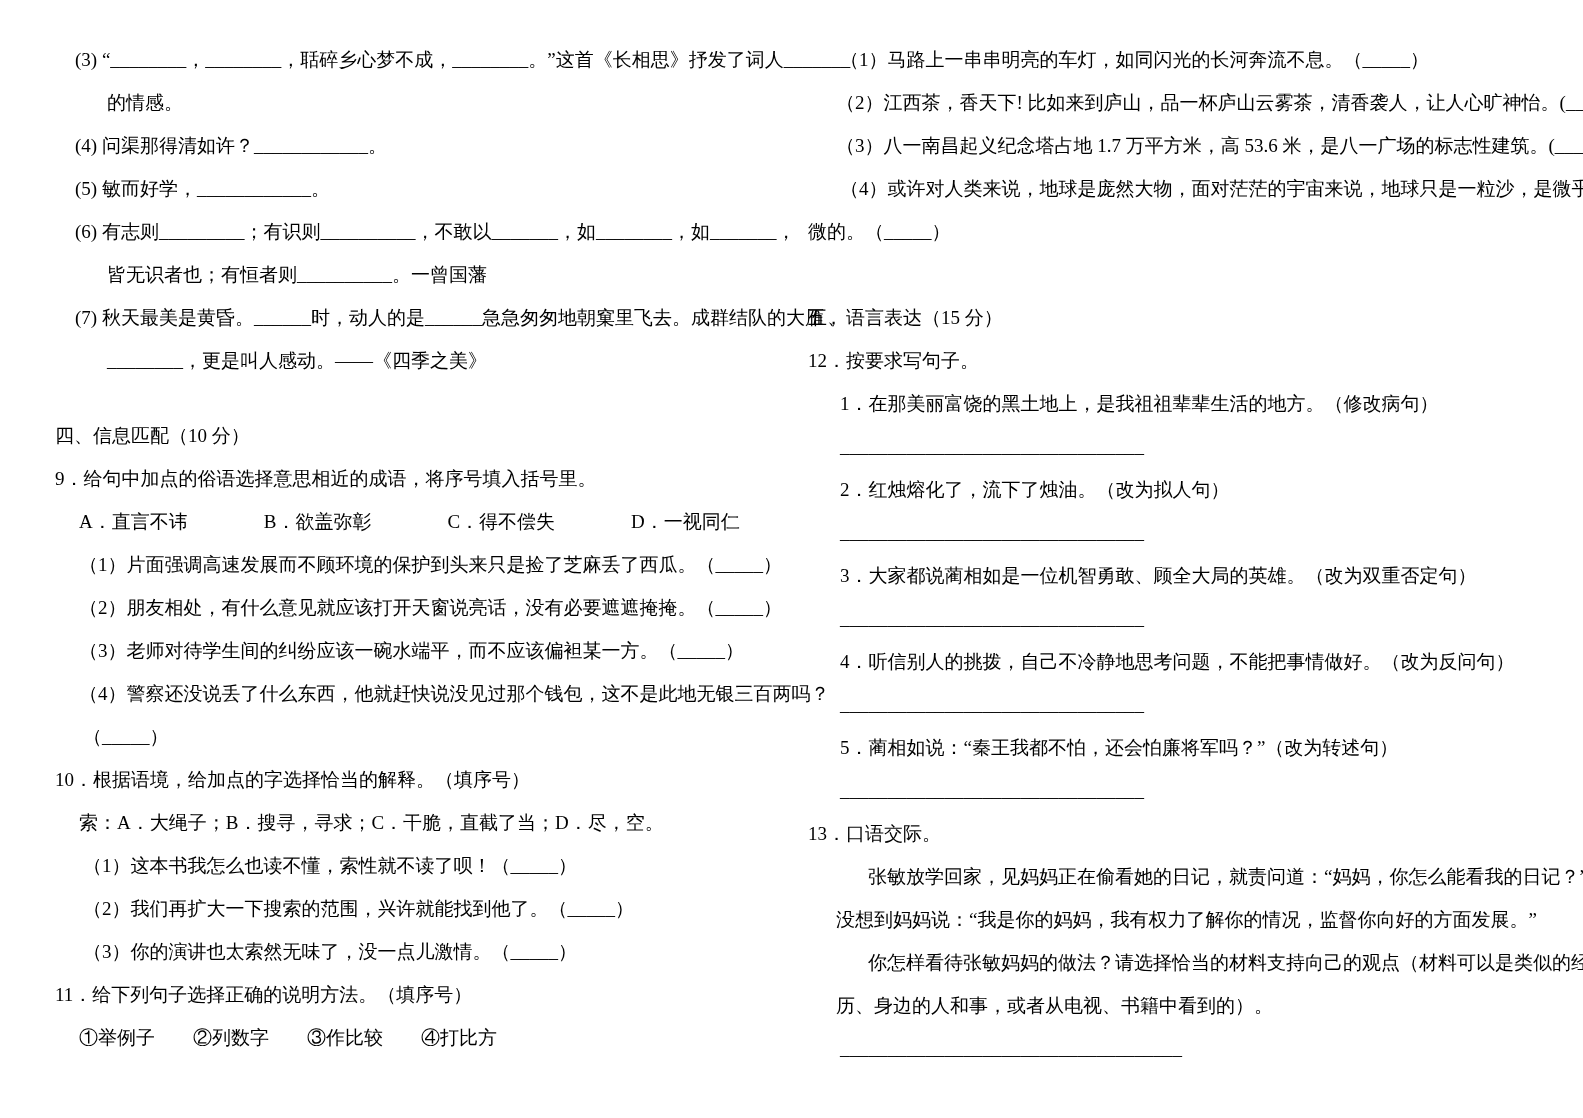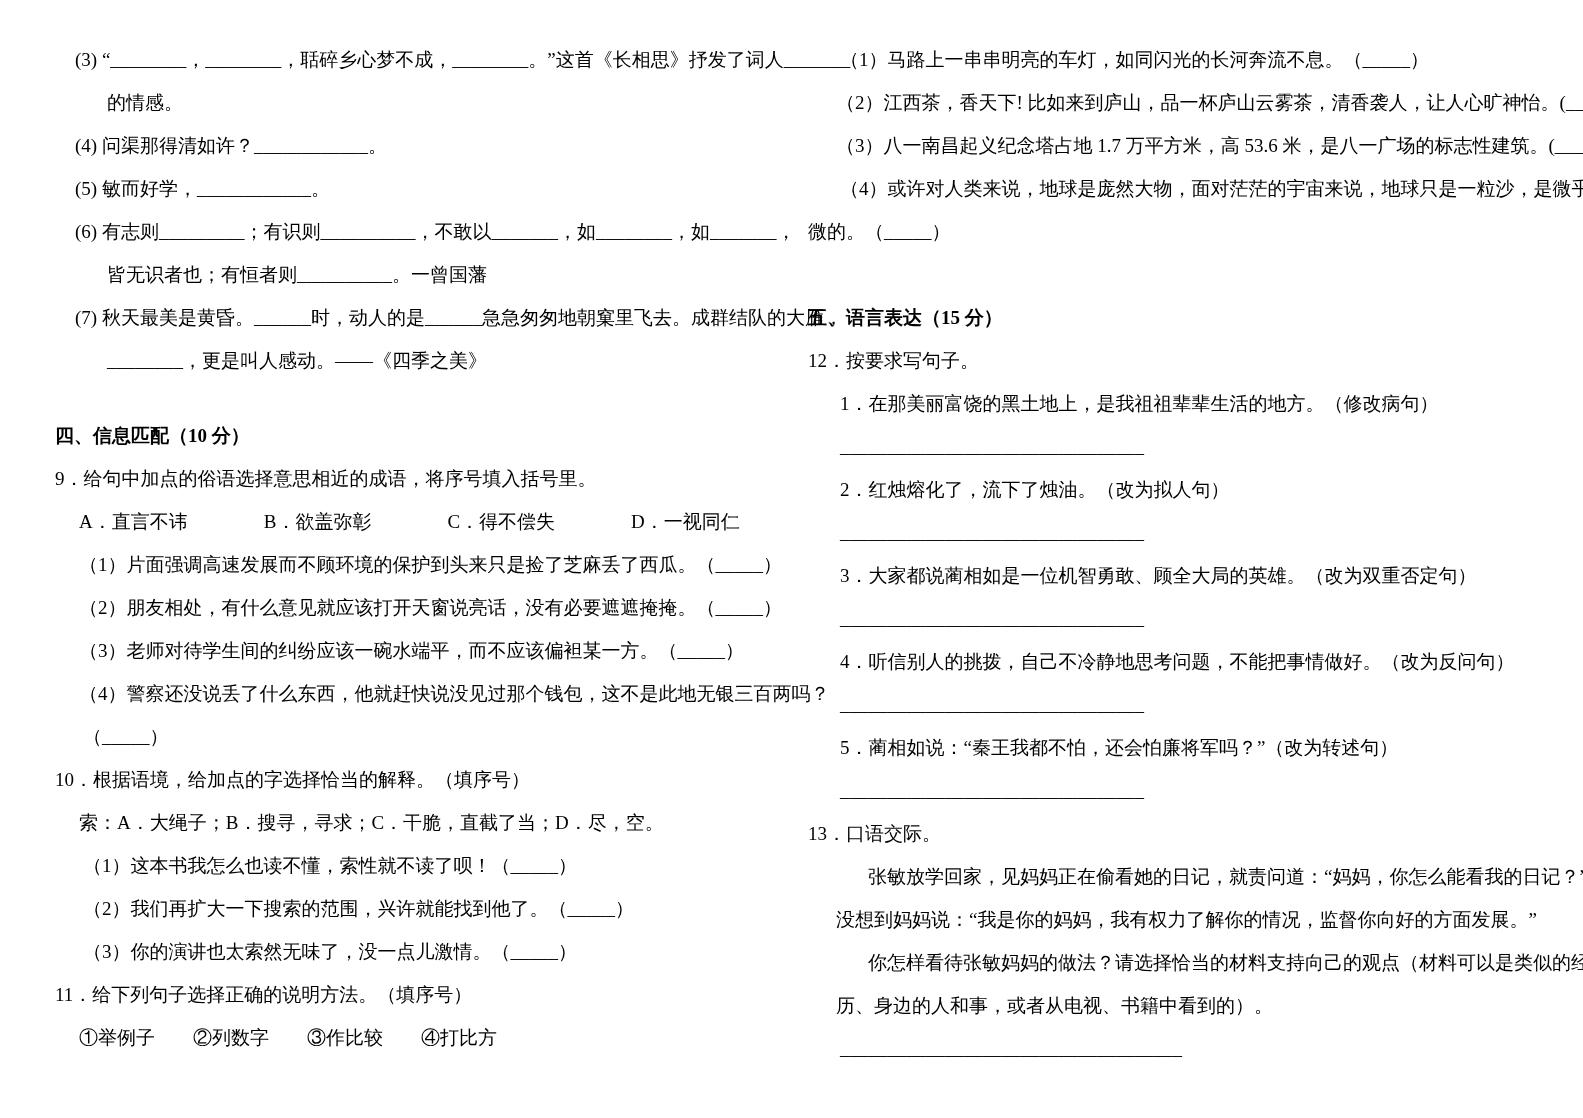--- a/index.html
+++ b/index.html
@@ -34,21 +34,21 @@
   }
   .column-right {
     left: 800px;
     width: 760px;
     margin-left: 8px;
   }
   .line {
     height: 43px;
   }
   .line.bold {
-    font-weight: bold;
+    font-weight: normal;
   }
 </style>
 </head>
 <body>
 
 <div class="page">
   <div class="column column-left" id="col-left"><div class="line" style="padding-left: 20px;">(3) “________，________，聒碎乡心梦不成，________。”这首《长相思》抒发了词人_______</div><div class="line" style="padding-left: 52px;">的情感。</div><div class="line" style="padding-left: 20px;">(4) 问渠那得清如许？____________。</div><div class="line" style="padding-left: 20px;">(5) 敏而好学，____________。</div><div class="line" style="padding-left: 20px;">(6) 有志则_________；有识则__________，不敢以_______，如________，如_______，</div><div class="line" style="padding-left: 52px;">皆无识者也；有恒者则__________。一曾国藩</div><div class="line" style="padding-left: 20px;">(7) 秋天最美是黄昏。______时，动人的是______急急匆匆地朝窠里飞去。成群结队的大雁，</div><div class="line" style="padding-left: 52px;">________，更是叫人感动。——《四季之美》</div><div class="line bold" style="margin-top: 32px;">四、信息匹配（10 分）</div><div class="line">9．给句中加点的俗语选择意思相近的成语，将序号填入括号里。</div><div class="line" style="padding-left: 24px;">A．直言不讳　　　　B．欲盖弥彰　　　　C．得不偿失　　　　D．一视同仁</div><div class="line" style="padding-left: 24px;">（1）片面强调高速发展而不顾环境的保护到头来只是捡了芝麻丢了西瓜。（_____）</div><div class="line" style="padding-left: 24px;">（2）朋友相处，有什么意见就应该打开天窗说亮话，没有必要遮遮掩掩。（_____）</div><div class="line" style="padding-left: 24px;">（3）老师对待学生间的纠纷应该一碗水端平，而不应该偏袒某一方。（_____）</div><div class="line" style="padding-left: 24px;">（4）警察还没说丢了什么东西，他就赶快说没见过那个钱包，这不是此地无银三百两吗？</div><div class="line" style="padding-left: 28px;">（_____）</div><div class="line">10．根据语境，给加点的字选择恰当的解释。（填序号）</div><div class="line" style="padding-left: 24px;">索：A．大绳子；B．搜寻，寻求；C．干脆，直截了当；D．尽，空。</div><div class="line" style="padding-left: 28px;">（1）这本书我怎么也读不懂，索性就不读了呗！（_____）</div><div class="line" style="padding-left: 28px;">（2）我们再扩大一下搜索的范围，兴许就能找到他了。（_____）</div><div class="line" style="padding-left: 28px;">（3）你的演讲也太索然无味了，没一点儿激情。（_____）</div><div class="line">11．给下列句子选择正确的说明方法。（填序号）</div><div class="line" style="padding-left: 24px;">①举例子　　②列数字　　③作比较　　④打比方</div></div>
   <div class="column column-right" id="col-right"><div class="line" style="padding-left: 32px;">（1）马路上一串串明亮的车灯，如同闪光的长河奔流不息。（_____）</div><div class="line" style="padding-left: 28px;">（2）江西茶，香天下! 比如来到庐山，品一杯庐山云雾茶，清香袭人，让人心旷神怡。(_____)</div><div class="line" style="padding-left: 28px;">（3）八一南昌起义纪念塔占地 1.7 万平方米，高 53.6 米，是八一广场的标志性建筑。(_____)</div><div class="line" style="padding-left: 32px;">（4）或许对人类来说，地球是庞然大物，面对茫茫的宇宙来说，地球只是一粒沙，是微乎其</div><div class="line">微的。（_____）</div><div class="line bold" style="margin-top: 43px;">五、语言表达（15 分）</div><div class="line">12．按要求写句子。</div><div class="line" style="padding-left: 32px;">1．在那美丽富饶的黑土地上，是我祖祖辈辈生活的地方。（修改病句）</div><div class="line" style="padding-left: 32px;">________________________________</div><div class="line" style="padding-left: 32px;">2．红烛熔化了，流下了烛油。（改为拟人句）</div><div class="line" style="padding-left: 32px;">________________________________</div><div class="line" style="padding-left: 32px;">3．大家都说蔺相如是一位机智勇敢、顾全大局的英雄。（改为双重否定句）</div><div class="line" style="padding-left: 32px;">________________________________</div><div class="line" style="padding-left: 32px;">4．听信别人的挑拨，自己不冷静地思考问题，不能把事情做好。（改为反问句）</div><div class="line" style="padding-left: 32px;">________________________________</div><div class="line" style="padding-left: 32px;">5．蔺相如说：“秦王我都不怕，还会怕廉将军吗？”（改为转述句）</div><div class="line" style="padding-left: 32px;">________________________________</div><div class="line">13．口语交际。</div><div class="line" style="padding-left: 60px;">张敏放学回家，见妈妈正在偷看她的日记，就责问道：“妈妈，你怎么能看我的日记？”</div><div class="line" style="padding-left: 28px;">没想到妈妈说：“我是你的妈妈，我有权力了解你的情况，监督你向好的方面发展。”</div><div class="line" style="padding-left: 60px;">你怎样看待张敏妈妈的做法？请选择恰当的材料支持向己的观点（材料可以是类似的经</div><div class="line" style="padding-left: 28px;">历、身边的人和事，或者从电视、书籍中看到的）。</div><div class="line" style="padding-left: 32px;">____________________________________</div></div>
 </div>
 

